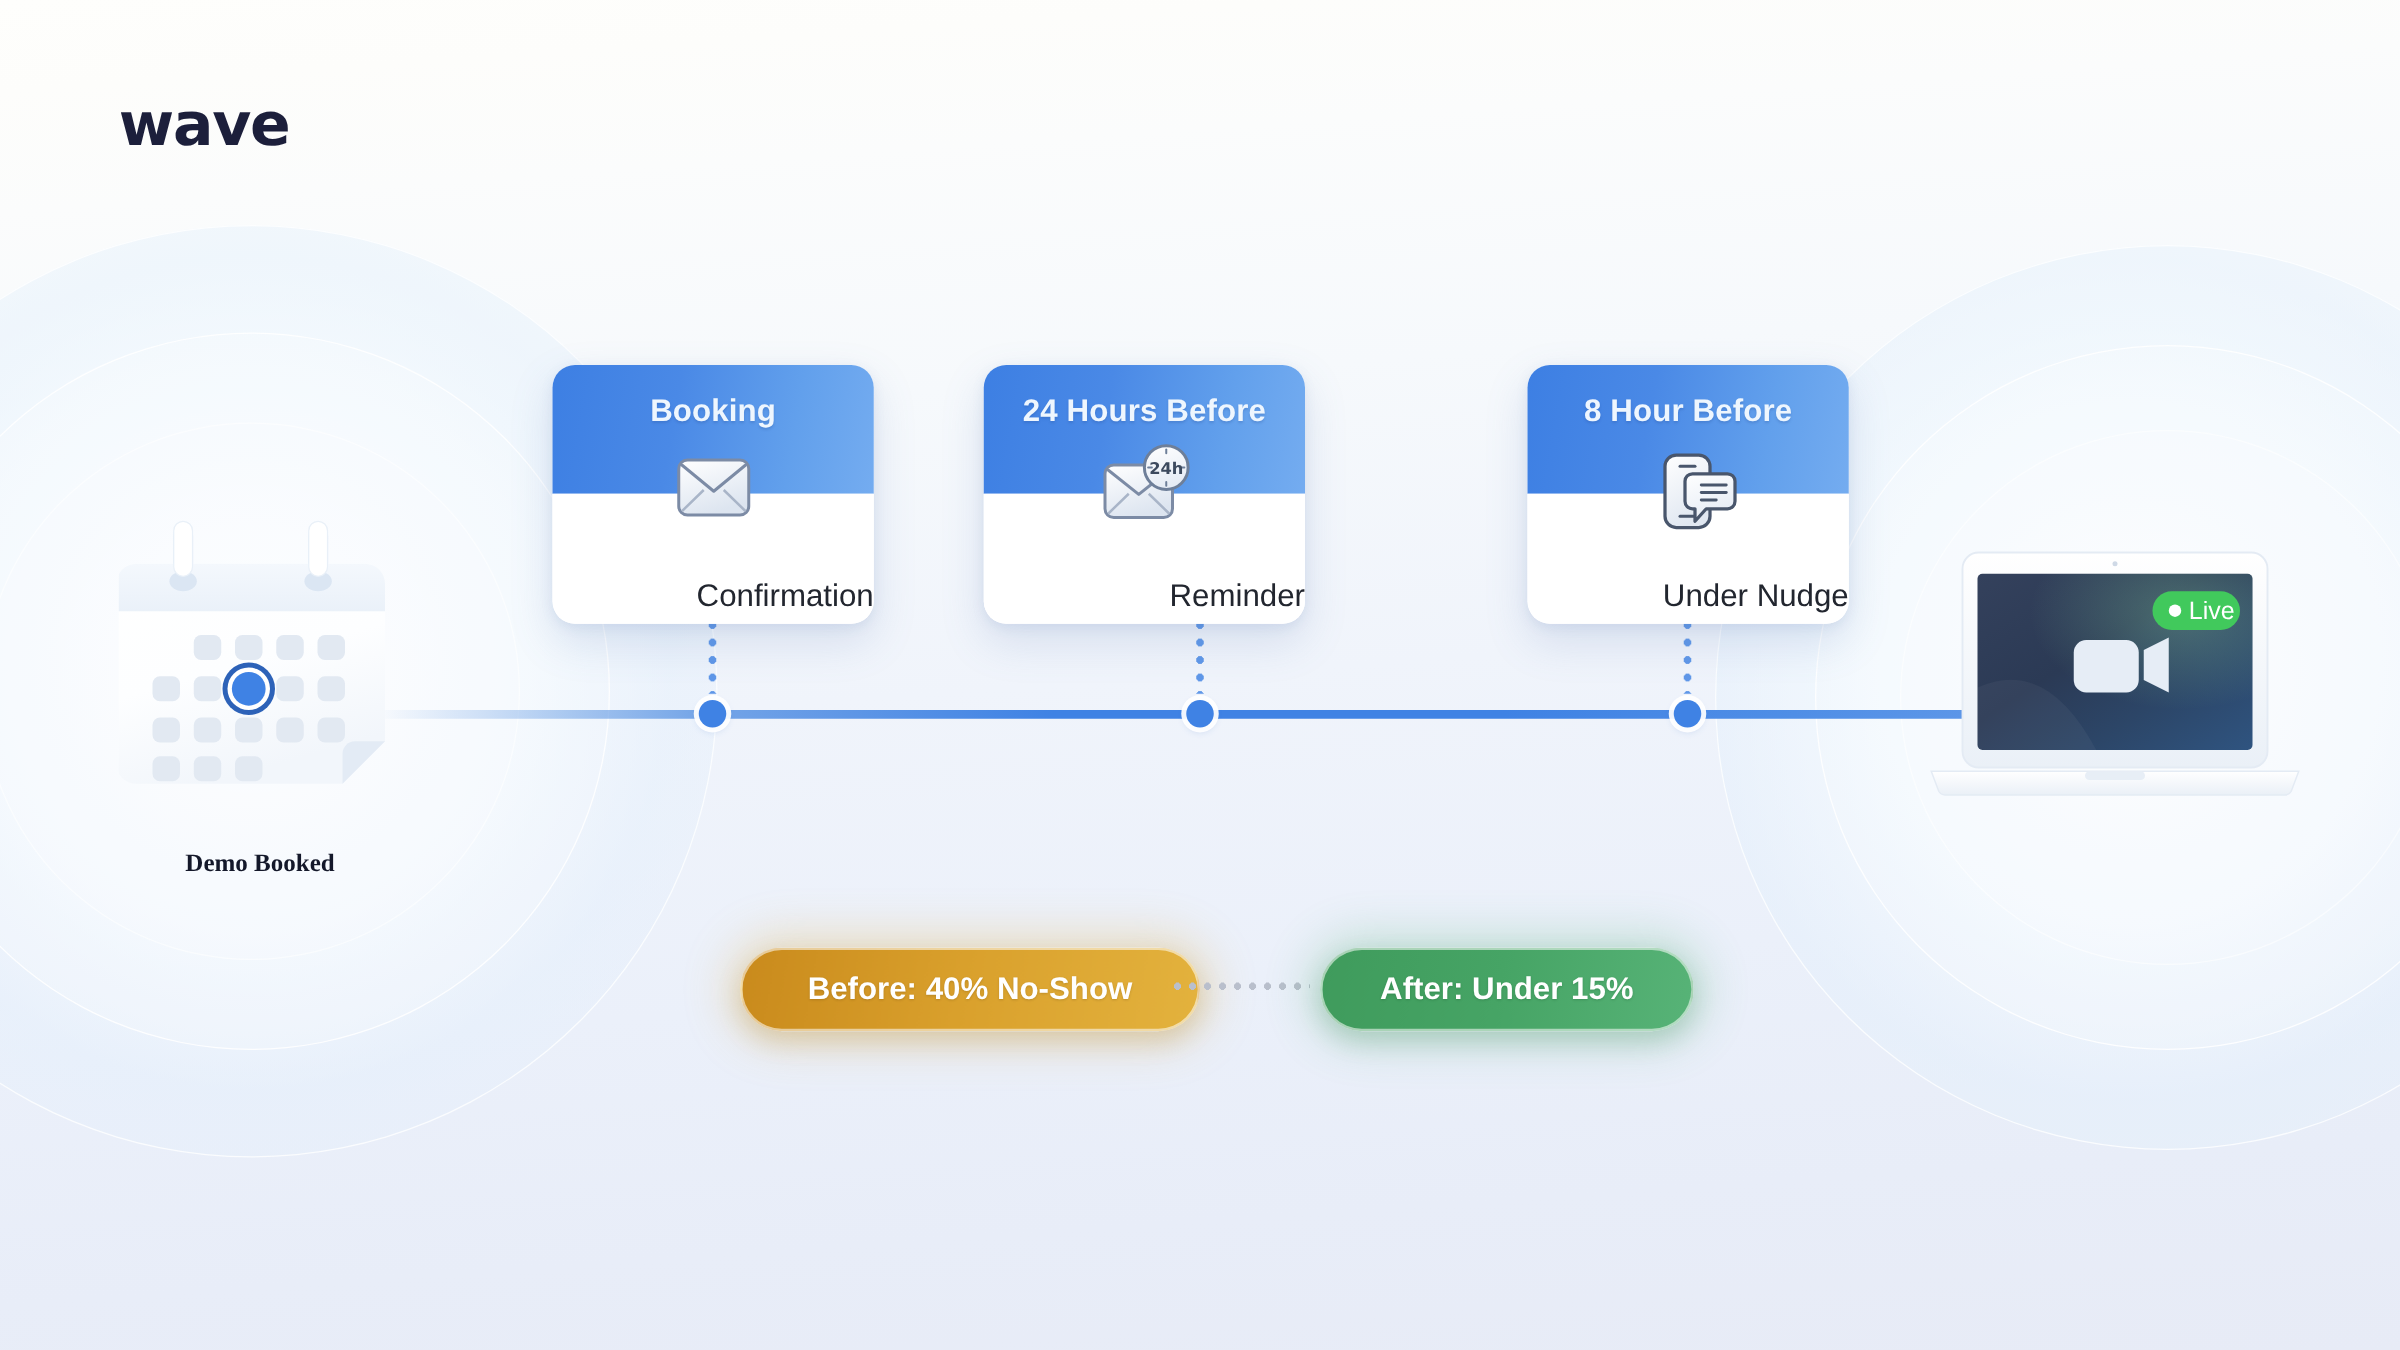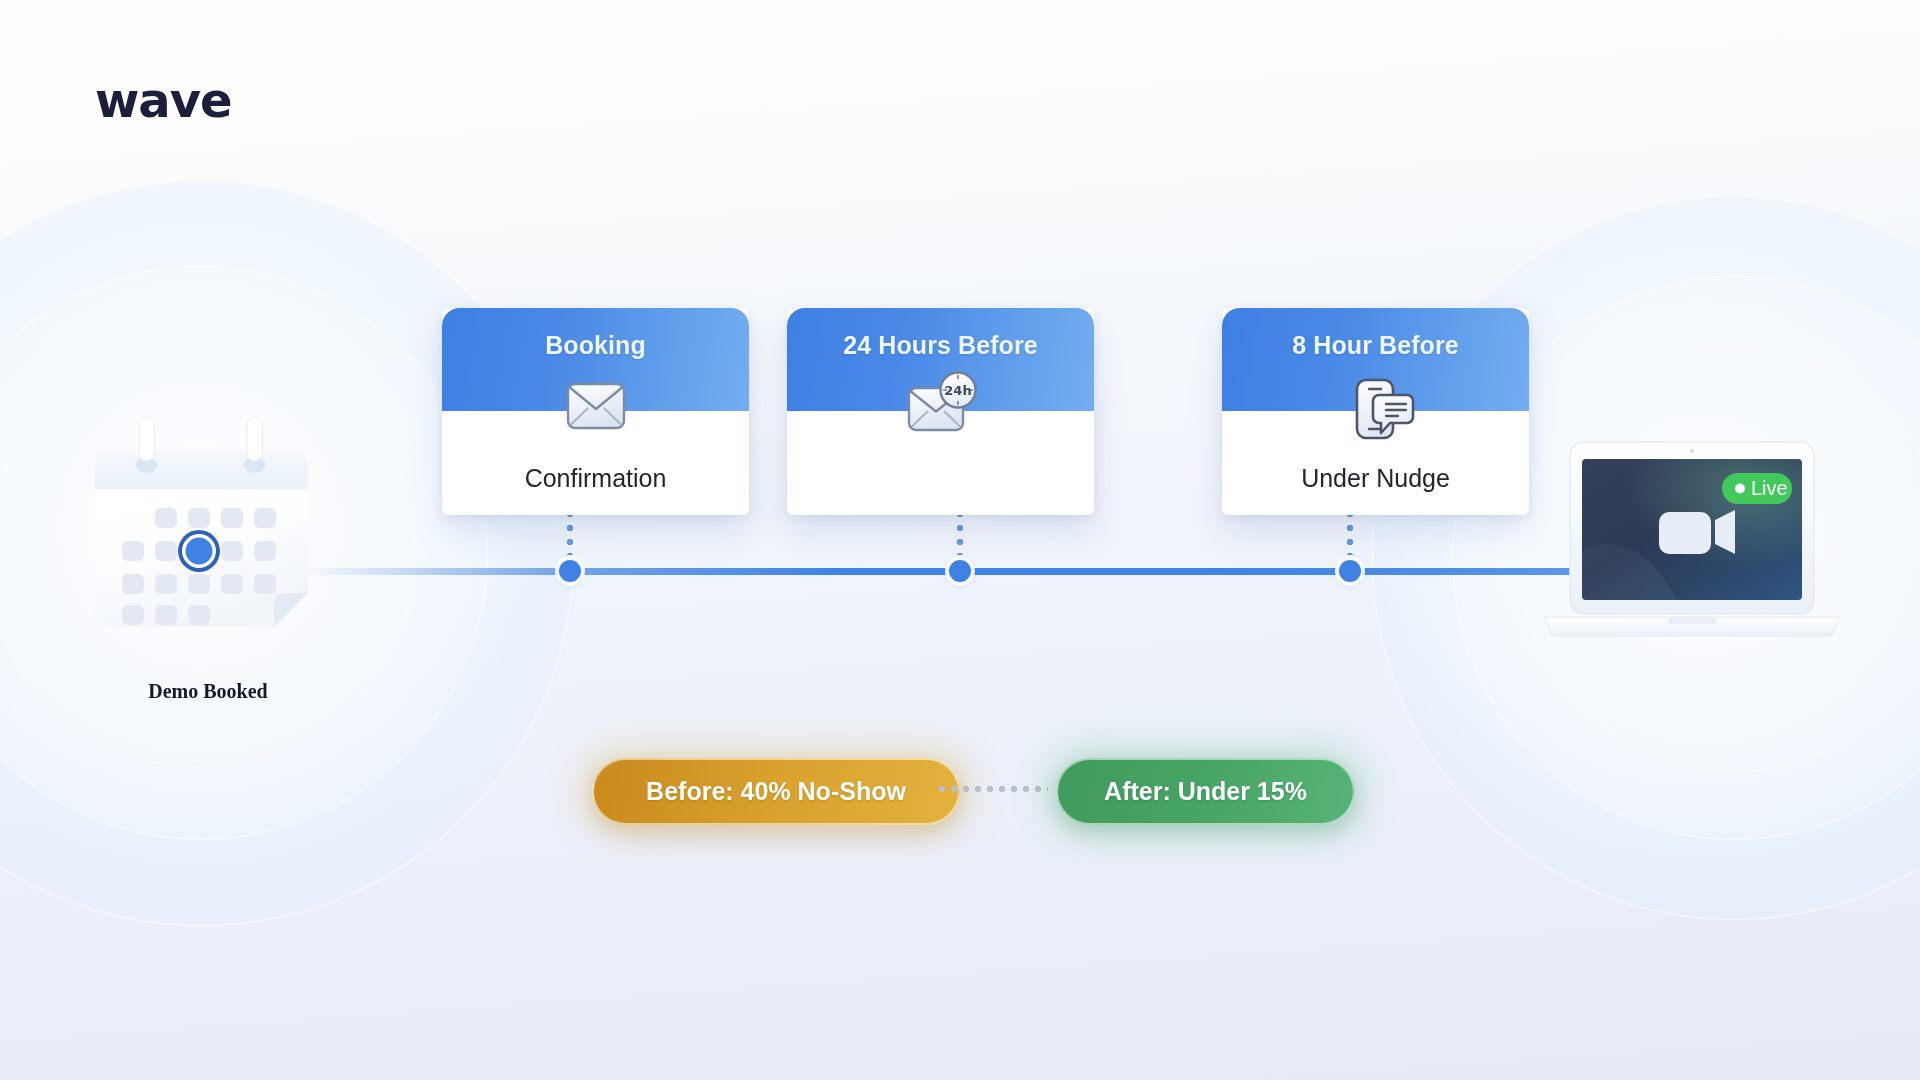--- a/index.html
+++ b/index.html
@@ -107,40 +107,39 @@
 
   
   .drop{
     position:absolute; width:6px; top:493px; height:62px; margin-left:-3px;
     background-image:radial-gradient(circle, #5f97e8 40%, rgba(95,151,232,0) 41%);
     background-size:6px 14px; background-repeat:repeat-y;
   }
 
   
   .card{
-    position:absolute; width:307px; height:207px; top:292px;
-    border-radius:6px; background:#fff; overflow:visible;
+    position:absolute; width:257px; height:207px; top:292px;
+    border-radius:18px; background:#fff; overflow:visible;
     box-shadow:0 14px 34px rgba(88,122,180,.18), 0 3px 9px rgba(88,122,180,.10);
-    margin-top:16px;
   }
   .card-head{
     height:103px; border-radius:18px 18px 0 0;
     background:linear-gradient(100deg,#3d7fe3 0%,#4a89e6 38%,#62a0ec 74%,#74acf0 100%);
     display:flex; align-items:flex-start; justify-content:center;
     padding-top:23px;
   }
   .card-head-title{
     font-size:25px; font-weight:700; color:#eef6fe; letter-spacing:.1px;
     text-shadow:0 1px 2px rgba(30,70,140,.22);
     white-space:nowrap;
   }
   .card-body{
     height:104px; border-radius:0 0 18px 18px; background:#fff;
-    display:flex; align-items:flex-end; justify-content:center;
-    padding-bottom:22px;
+    display:flex; align-items:flex-end; justify-content:flex-end;
+    padding-bottom:7px;
   }
   .card-body-label{
     font-size:25px; color:#22262f; font-weight:400; white-space:nowrap;
   }
   .card-icon{
     position:absolute; left:50%; transform:translateX(-50%);
     top:60px; width:92px; height:80px;
   }
 
   
@@ -281,20 +280,23 @@
         <path d="M20.5 20 L46 41 L71.5 20" fill="none" stroke="#7c8ba5" stroke-width="2.4" stroke-linecap="round" stroke-linejoin="round"></path>
         <path d="M20.5 57 L38 40 M71.5 57 L54 40" fill="none" stroke="#a9b5c8" stroke-width="2"></path>
       </svg>
     </div>
   </div>
 
   <div class="card" style="left:787px;">
     <div class="card-head">
       <span class="card-head-title">24 Hours Before</span>
     </div>
+    <div class="card-body">
+      <span class="card-body-label">Reminder</span>
+    </div>
     <div class="card-icon">
       <svg width="92" height="80" viewBox="0 0 92 80">
         <defs>
           <linearGradient id="envB" x1="0" y1="0" x2="0.4" y2="1">
             <stop offset="0%" stop-color="#ffffff"></stop>
             <stop offset="100%" stop-color="#dde5f0"></stop>
           </linearGradient>
           <linearGradient id="clkB" x1="0" y1="0" x2="0.3" y2="1">
             <stop offset="0%" stop-color="#ffffff"></stop>
             <stop offset="100%" stop-color="#e6ecf5"></stop>

